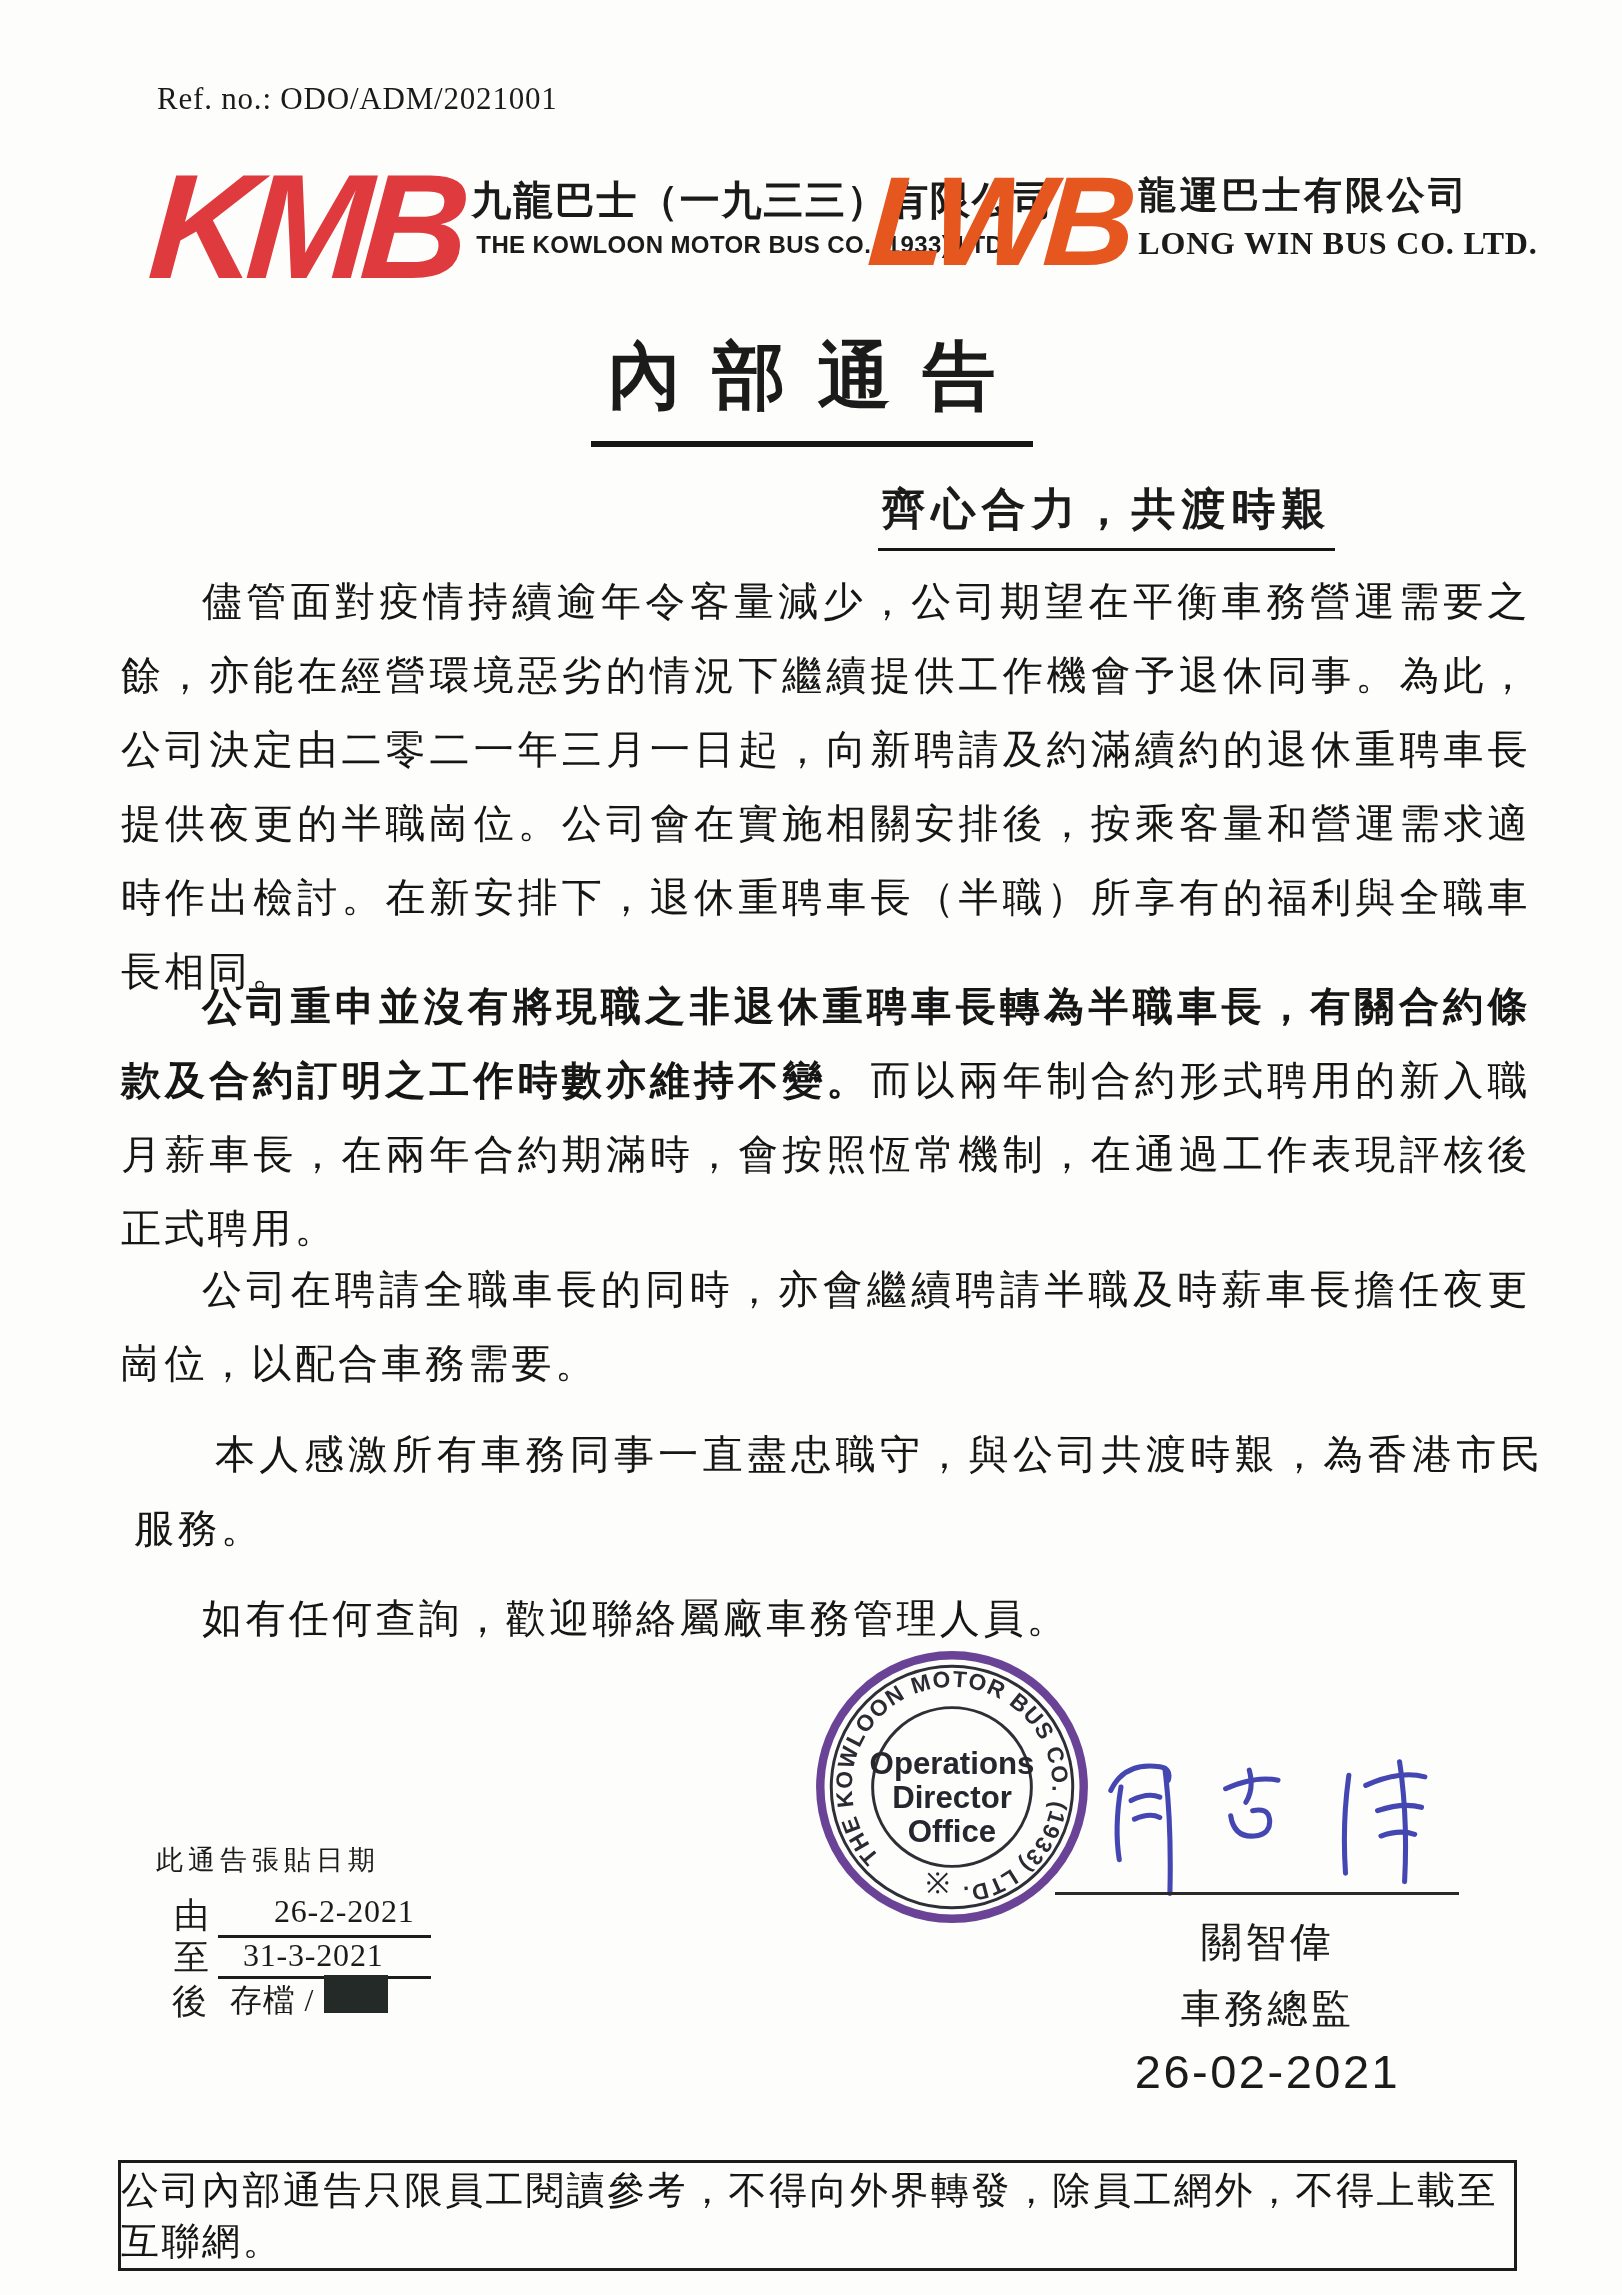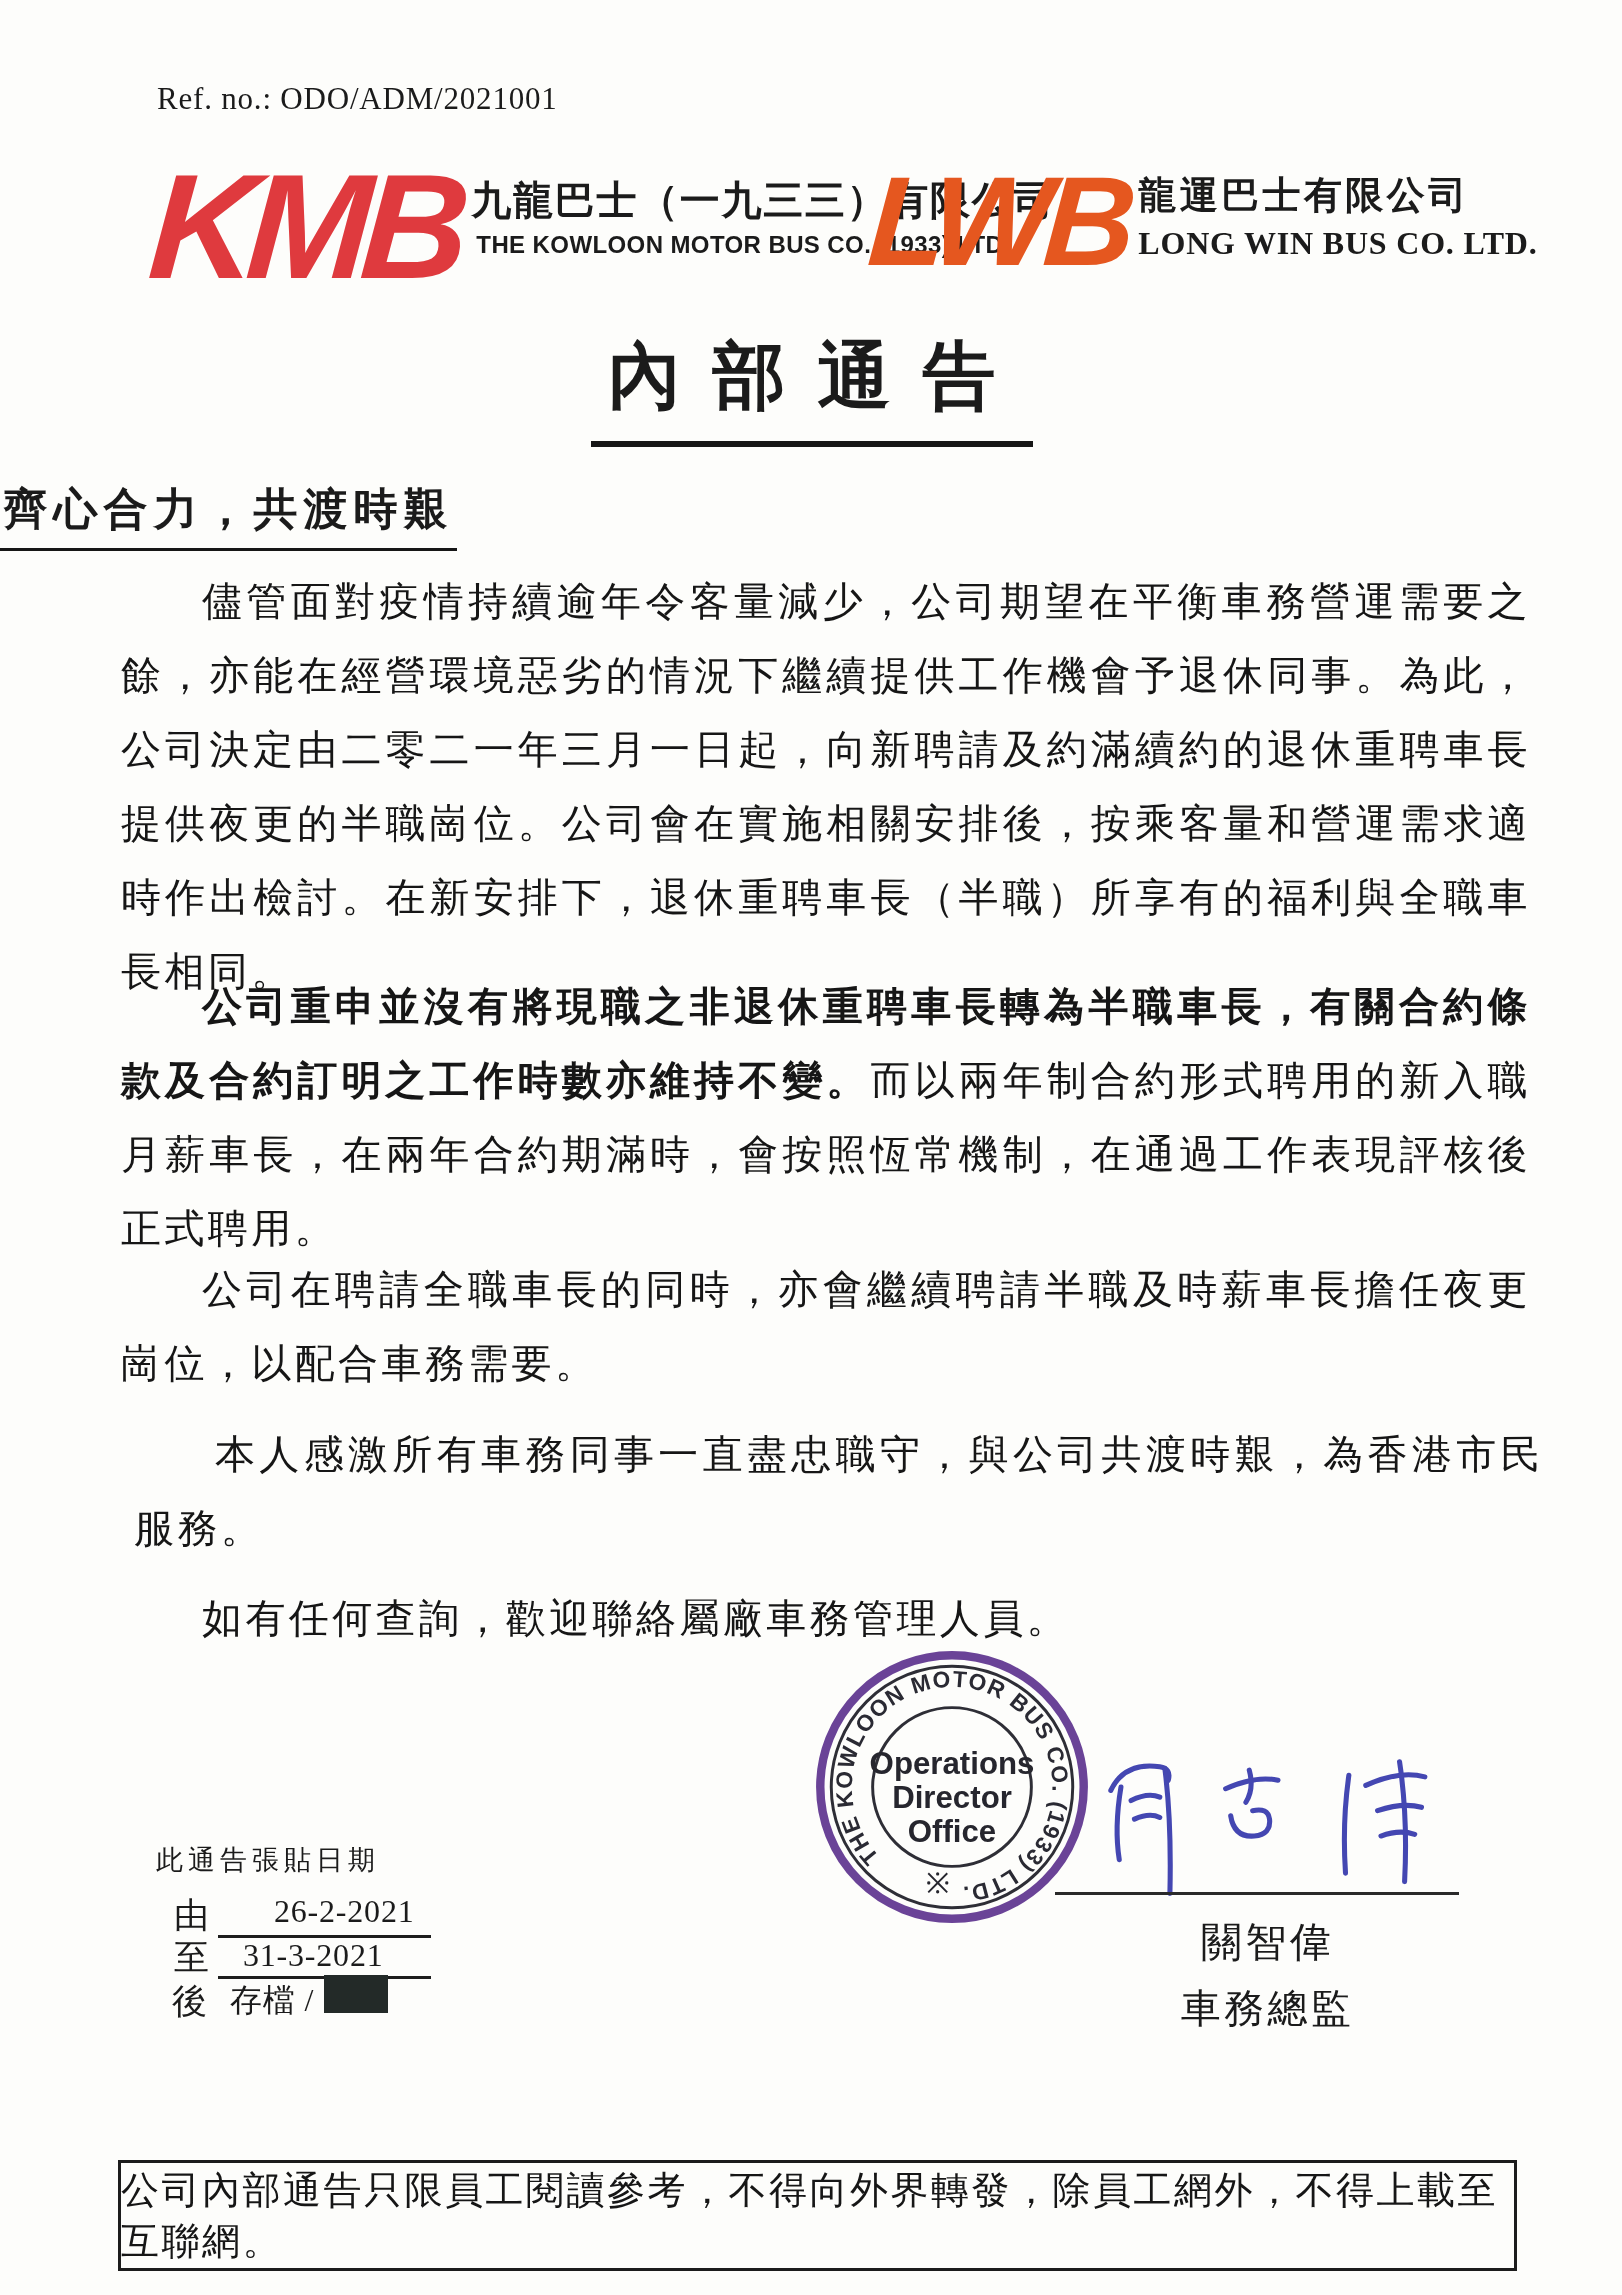--- a/index.html
+++ b/index.html
@@ -22,21 +22,21 @@
   .kmb-zh{font-size:40px; font-weight:bold; letter-spacing:1.7px; line-height:1.25;}
   .kmb-en{font-family:"Liberation Sans", sans-serif; font-size:24px; font-weight:bold; letter-spacing:0.4px; margin-top:5px; padding-left:5px;}
   .lwb-zh{font-family:"Liberation Sans", sans-serif; font-size:38px; font-weight:600; letter-spacing:3.4px; line-height:1.15;}
   .lwb-en{font-size:32px; font-weight:bold; letter-spacing:0.8px; margin-top:6.8px;}
   
   .title-wrap{left:0; top:328px; width:1623px; text-align:center;}
   .doc-title{
     display:inline-block; font-size:73px; font-weight:bold; letter-spacing:32px;
     padding:0 5px 13.5px 17px; border-bottom:6.8px solid #161616;
   }
-  .subtitle-wrap{left:0; top:480px; width:1335px; text-align:left;}
+  .subtitle-wrap{left:0; top:480px; width:1335px; text-align:right;}
   .doc-subtitle{
     display:inline-block; font-size:44px; font-weight:bold; letter-spacing:6px;
     padding:0 3.4px 8.5px 3.4px; border-bottom:3.4px solid #161616;
   }
   
   .para{
     left:121px; width:1410px; margin:0; font-size:40px; line-height:74px;
     letter-spacing:3.4px; text-align:justify; text-indent:81px; color:#161616;
   }
   .p1{top:565px;}
@@ -137,20 +137,21 @@
       <path d="M316,56 q40,-18 70,-10"></path>
       <path d="M330,86 q30,-10 52,-4"></path>
       <path d="M356,28 q10,66 6,142"></path>
       <path d="M334,116 q22,-8 40,-2"></path>
     </g>
   </svg>
 
   <div class="abs sig-line"></div>
   <div class="abs sig-name">關智偉</div>
   <div class="abs sig-title">車務總監</div>
+  <div class="abs sig-date">26-02-2021</div>
 
   <div class="abs post-head">此通告張貼日期</div>
   <div class="abs post-label lbl-from">由</div>
   <div class="abs post-val val-from">26-2-2021</div>
   <div class="abs post-line line-from"></div>
   <div class="abs post-label lbl-to">至</div>
   <div class="abs post-val val-to">31-3-2021</div>
   <div class="abs post-line line-to"></div>
   <div class="abs post-label lbl-after">後</div>
   <div class="abs post-val val-after">存檔 /</div>

